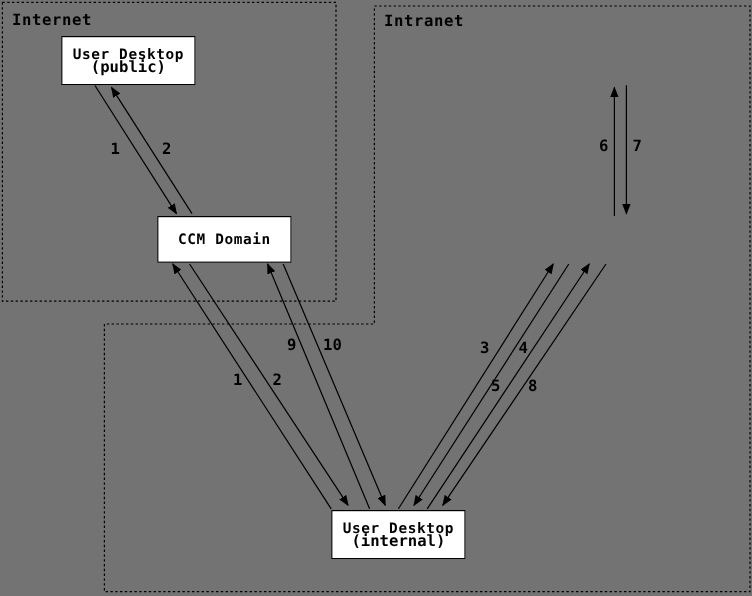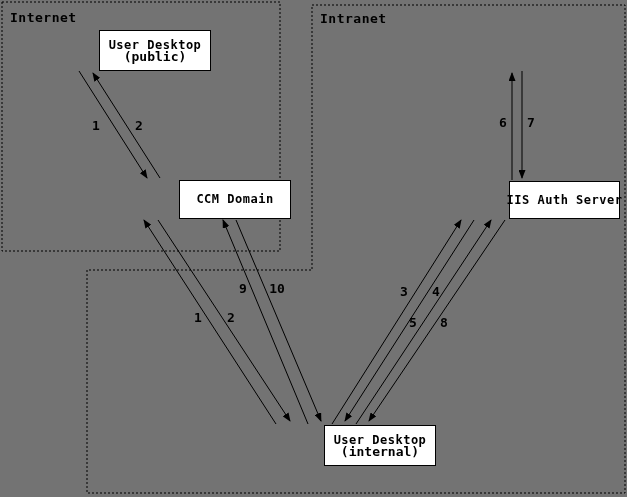--- a/index.html
+++ b/index.html
@@ -25,21 +25,20 @@
   .node {
     position: absolute;
     box-sizing: border-box;
     border: 1px solid #000000;
     background: #ffffff;
     display: flex;
     flex-direction: column;
     align-items: center;
     justify-content: center;
     text-align: center;
-    margin-left: 48px;
   }
   .node-title {
     font-size: 12px;
     font-weight: bold;
     letter-spacing: 0.5px;
     white-space: nowrap;
     line-height: 13px;
   }
   .node-sub {
     font-size: 13px;
@@ -95,23 +94,20 @@
   <div class="node" style="left:51px; top:30px; width:112px; height:41px;">
     <div class="node-title">User Desktop</div>
     <div class="node-sub">(public)</div>
   </div>
 
   <div class="node" style="left:131px; top:180px; width:112px; height:39px;">
     <div class="node-title">CCM Domain</div>
   </div>
 
 
-  <div class="node" style="left:461px; top:181px; width:111px; height:38px;">
-    <div class="node-title">IIS Auth Server</div>
-  </div>
 
   <div class="node" style="left:276px; top:425px; width:112px; height:41px;">
     <div class="node-title">User Desktop</div>
     <div class="node-sub">(internal)</div>
   </div>
 
   <div class="flow-label" style="left:96px;  top:125px;">1</div>
   <div class="flow-label" style="left:139px; top:125px;">2</div>
 
   <div class="flow-label" style="left:503px; top:122px;">6</div>

